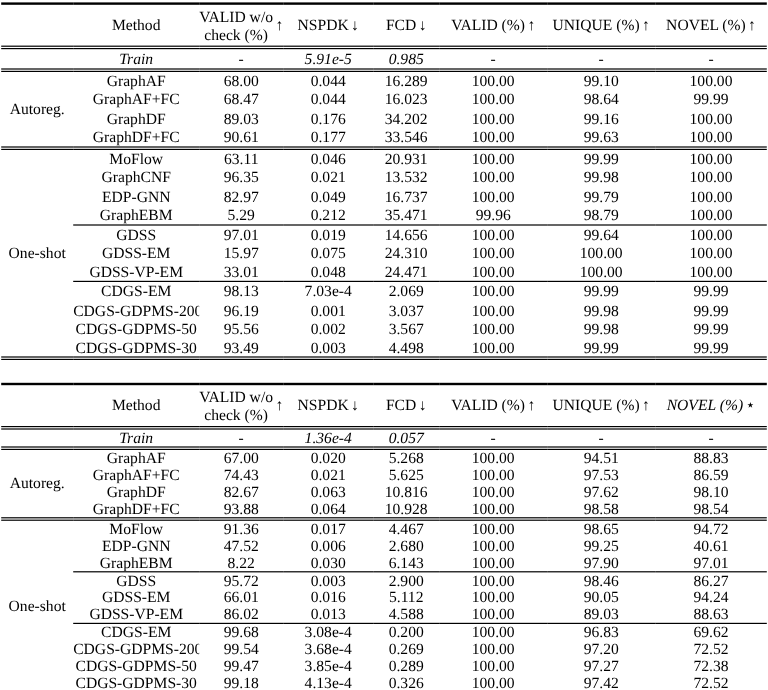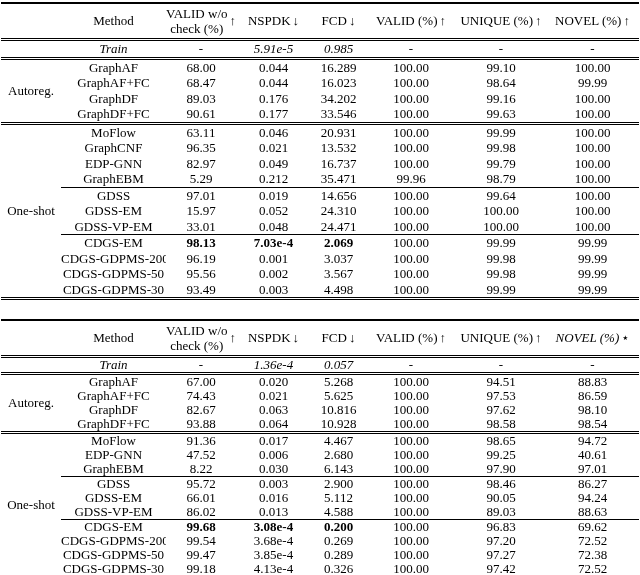--- a/index.html
+++ b/index.html
@@ -19,21 +19,21 @@
     font-weight: normal; font-size: 13px; color: #000;
     overflow: hidden; white-space: nowrap;
   }
   thead th { border-bottom: 3px double #000; line-height: 16px; padding: 2px 0; }
   .t1 td { height: 15.5px; line-height: 15.5px; }
   .t2 td { height: 14px;   line-height: 14px; }
   tr.train td { border-bottom: 3px double #000; font-style: italic; }
   tr.secend td { border-bottom: 3px double #000; }
   td.gend { border-bottom: 3px double #000; margin-left: 16px; }
   tr.cline td { border-top: 1px solid #000; }
-  td.b { font-weight: bold; }
+  td.b { font-weight: normal; }
   .it { font-style: italic; }
   .h2wrap { display: inline-flex; align-items: center; justify-content: flex-end; }
   .h2lines { display: inline-block; line-height: 15px; }
   .arr { display: inline-block; margin-left: 2px; }
 </style>
 </head>
 <body>
 
 <div class="page">
   <table class="paper t1">
@@ -152,21 +152,21 @@
           <td>97.01</td>
           <td>0.019</td>
           <td>14.656</td>
           <td>100.00</td>
           <td>99.64</td>
           <td>100.00</td>
         </tr>
         <tr>
           <td>GDSS-EM</td>
           <td>15.97</td>
-          <td>0.052</td>
+          <td>0.075</td>
           <td>24.310</td>
           <td>100.00</td>
           <td>100.00</td>
           <td>100.00</td>
         </tr>
         <tr>
           <td>GDSS-VP-EM</td>
           <td>33.01</td>
           <td>0.048</td>
           <td>24.471</td>

